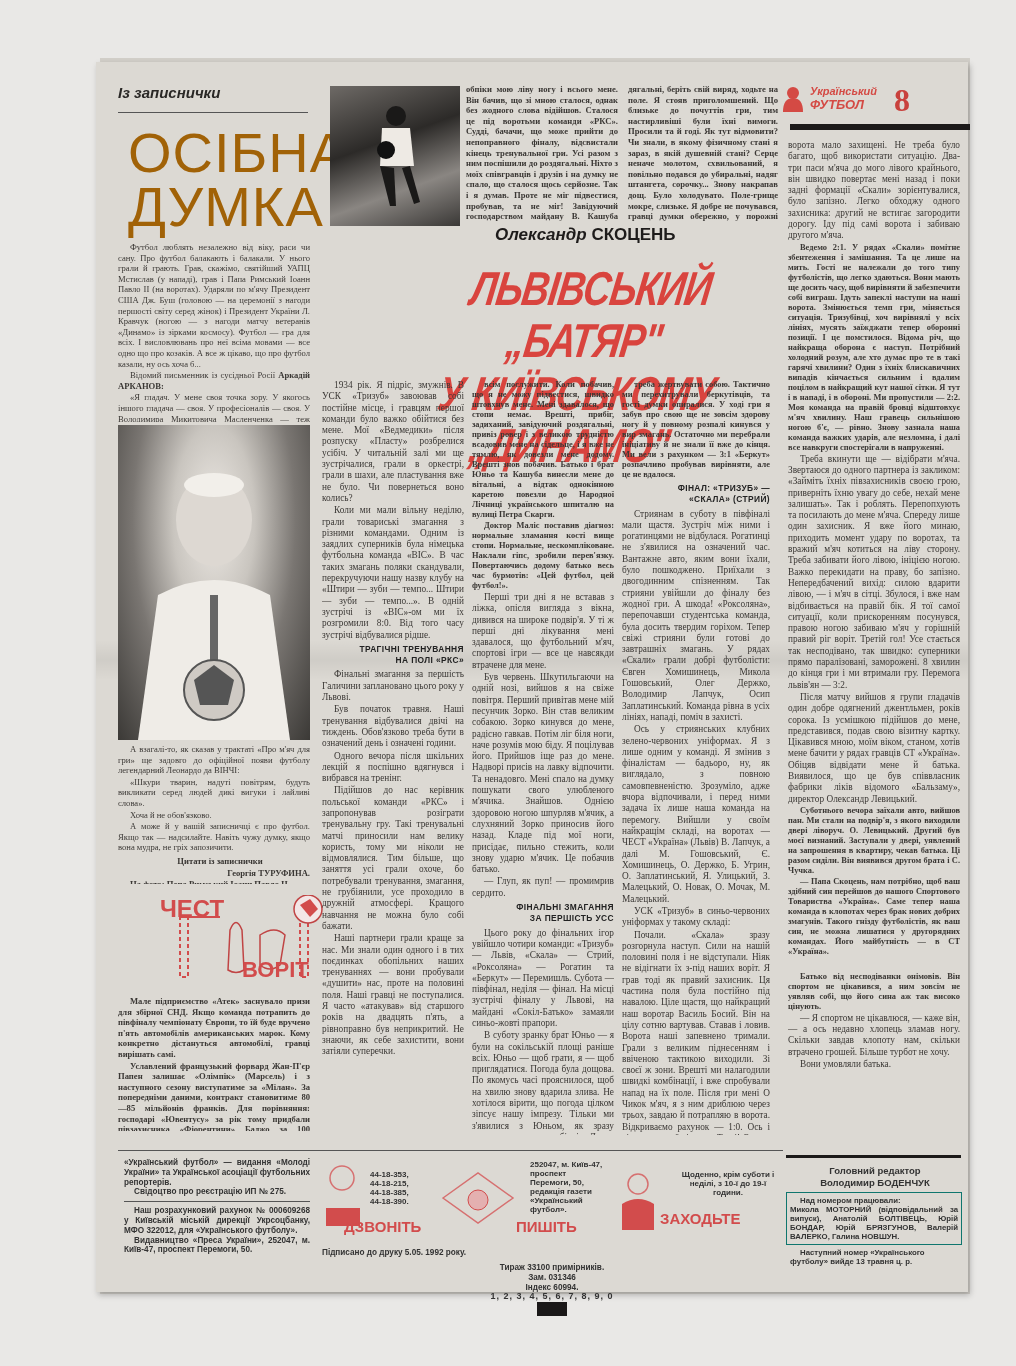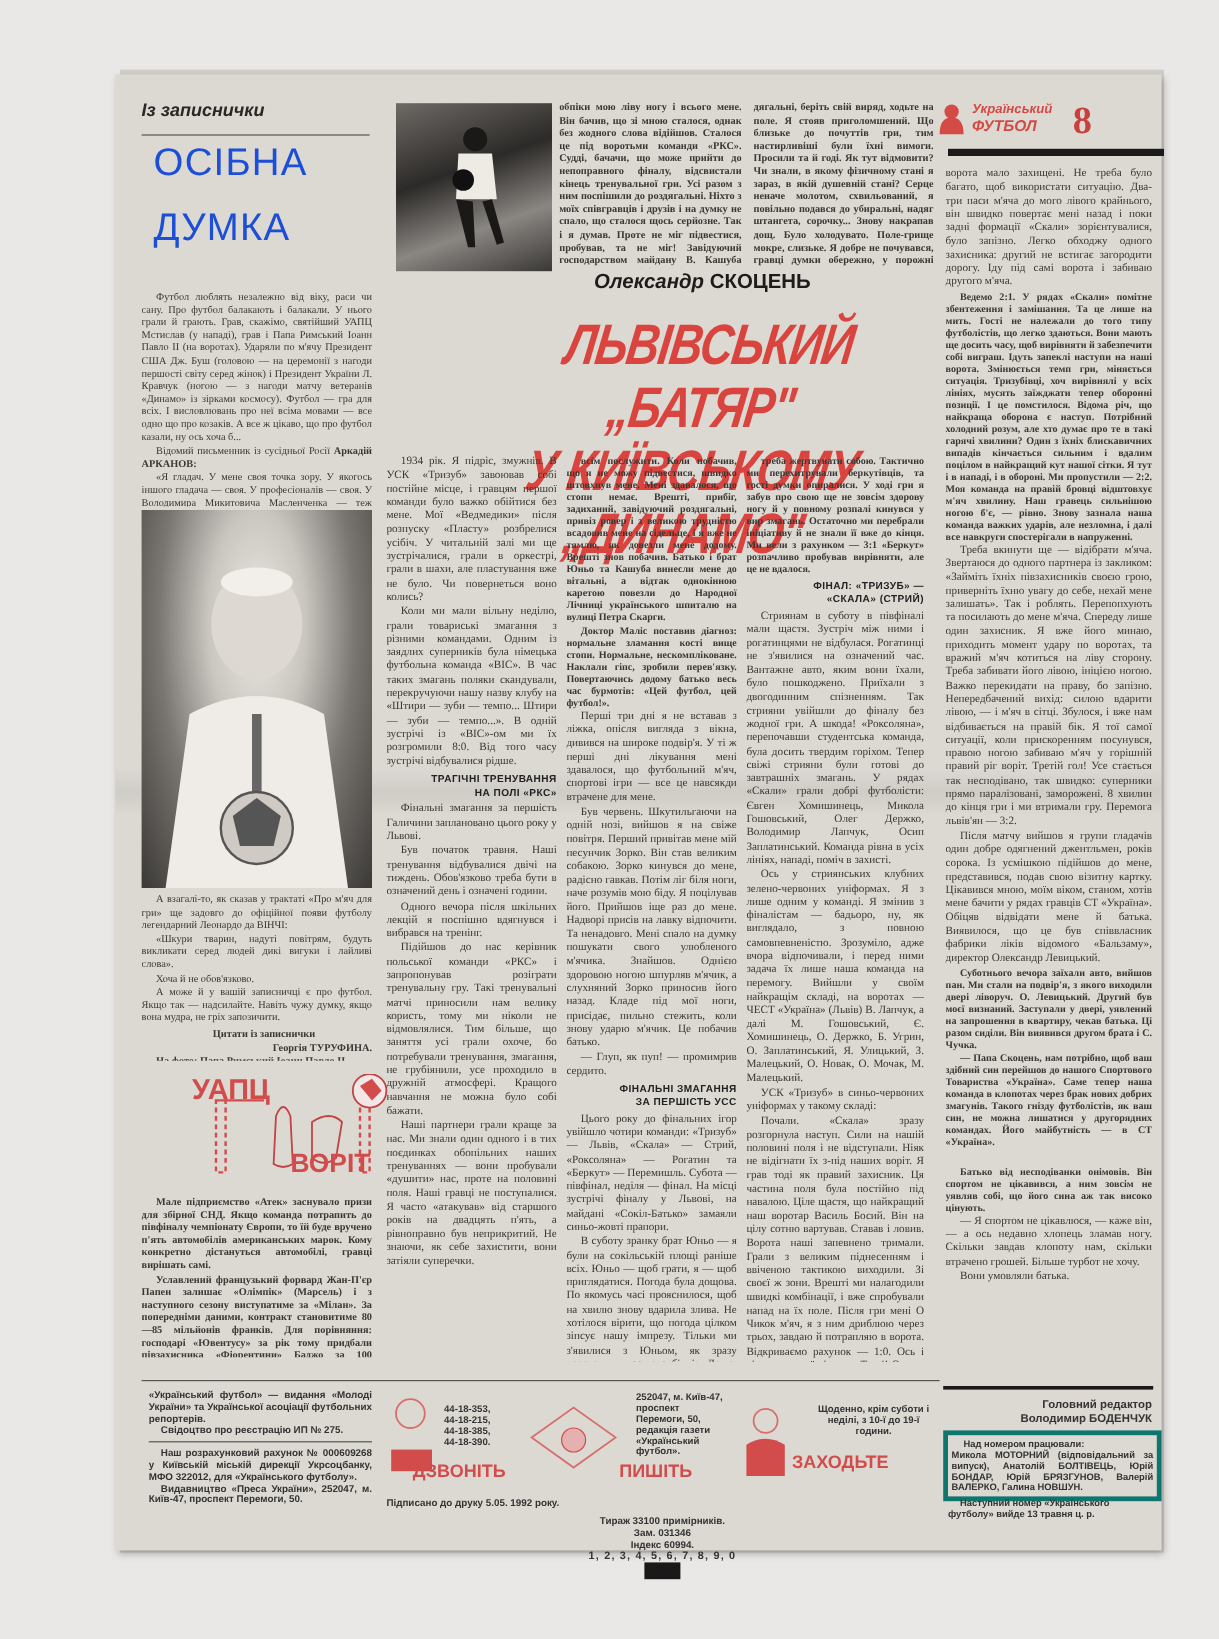--- a/index.html
+++ b/index.html
@@ -6,32 +6,32 @@
   body{width:1016px;height:1366px;background:#e9e8e6;position:relative;overflow:hidden;font-family:"Liberation Serif",serif;color:#2a2826;}
   .paper{position:absolute;left:96px;top:62px;width:872px;height:1230px;background:#dcd9d3;box-shadow:2px 3px 6px rgba(0,0,0,.25);}
   .paper-back{position:absolute;left:100px;top:58px;width:870px;height:1236px;background:#d2cfc9;}
   .fold{position:absolute;left:96px;top:640px;width:872px;height:40px;background:linear-gradient(to bottom,rgba(0,0,0,0),rgba(0,0,0,.06),rgba(0,0,0,0));}
   .abs{position:absolute;}
   .col{position:absolute;font-size:8.6px;line-height:10.6px;text-align:justify;color:#3a3734;overflow:hidden;}
   .col p{margin:0 0 1px 0;text-indent:12px;}
   .bold{font-weight:bold;}
   .rubric{left:118px;top:84px;font-family:"Liberation Sans",sans-serif;font-style:italic;font-weight:bold;font-size:15px;color:#2a2826;}
   .rubric-line{left:118px;top:112px;width:190px;height:1px;background:#555;}
-  .big-title{left:128px;top:108px;font-family:"Liberation Sans",sans-serif;font-size:32px;line-height:54px;letter-spacing:1px;color:#1d4ed8;}
+  .big-title{left:128px;top:126px;font-family:"Liberation Sans",sans-serif;font-size:56px;line-height:54px;letter-spacing:1px;color:#a16207;}
   .photo{background:linear-gradient(160deg,#6e6a66 0%,#2c2a28 40%,#8a8682 70%,#3a3836 100%);}
   .photo-pope{background:radial-gradient(ellipse at 50% 30%,#eeeae5 0%,#c9c5bf 30%,#7a7672 60%,#3b3936 100%);}
   .author{left:495px;top:225px;font-family:"Liberation Sans",sans-serif;font-style:italic;font-size:17px;font-weight:bold;color:#1e1c1b;}
   .author b{font-style:normal;}
   .headline{left:400px;top:262px;width:390px;font-family:"Liberation Sans",sans-serif;font-weight:900;font-style:italic;font-size:38px;line-height:42px;color:#d9443e;transform:skew(-8deg) scaleY(1.25);transform-origin:left top;letter-spacing:-1px;text-align:center;}
   .subhead{font-family:"Liberation Sans",sans-serif;font-weight:bold;font-size:8.4px;text-align:right;letter-spacing:.4px;margin:3px 0;color:#222;}
   .logo{left:780px;top:84px;display:flex;align-items:center;gap:4px;}
   .logo-text{font-family:"Liberation Sans",sans-serif;font-style:italic;font-weight:bold;color:#d44a44;font-size:13px;line-height:13px;}
   .page-num{left:894px;top:82px;font-family:"Liberation Serif",serif;font-weight:bold;font-size:32px;color:#c9413c;}
   .black-bar{left:790px;top:124px;width:180px;height:6px;background:#1c1a19;}
-  .box{position:absolute;border:4px solid #0f766e;}
+  .box{position:absolute;border:1px solid #0f766e;}
   .footer-text{font-size:8.2px;line-height:9.8px;color:#333;font-family:"Liberation Sans",sans-serif;font-weight:bold;}
   .pink{color:#d24c4c;font-family:"Liberation Sans",sans-serif;font-weight:bold;}
   .digits{font-size:9px;letter-spacing:1px;}
   .black-rect{display:inline-block;width:30px;height:14px;background:#1a1818;vertical-align:middle;}
 </style>
 </head>
 <body>
 
 <div class="paper-back"></div>
 <div class="paper"></div>
@@ -66,21 +66,21 @@
   <p>А взагалі-то, як сказав у трактаті «Про м'яч для гри» ще задовго до офіційної появи футболу легендарний Леонардо да ВІНЧІ:</p>
   <p>«Шкури тварин, надуті повітрям, будуть викликати серед людей дикі вигуки і лайливі слова».</p>
   <p>Хоча й не обов'язково.</p>
   <p>А може й у вашій записничці є про футбол. Якщо так — надсилайте. Навіть чужу думку, якщо вона мудра, не гріх запозичити.</p>
   <p class="bold" style="text-align:center;margin-top:3px;">Цитати із записнички</p>
   <p class="bold" style="text-align:right;">Георгія ТУРУФИНА.</p>
   <p class="bold">На фото: Папа Римський Іоанн Павло II.</p>
 </div>
 
 <div class="abs" style="left:160px;top:895px;width:160px;height:90px;">
-  <div class="pink" style="position:absolute;left:0;top:0;font-size:24px;">УАПЦ</div>
+  <div class="pink" style="position:absolute;left:0;top:0;font-size:24px;">ЧЕСТ</div>
   <svg style="position:absolute;left:0;top:0;" width="170" height="90">
     <rect x="20" y="22" width="8" height="60" fill="none" stroke="#d24c4c" stroke-width="2" stroke-dasharray="4 3"></rect>
     <rect x="140" y="22" width="8" height="60" fill="none" stroke="#d24c4c" stroke-width="2" stroke-dasharray="4 3"></rect>
     <path d="M24 22 L60 22" stroke="#d24c4c" stroke-width="2"></path>
     <path d="M70 35 Q76 20 82 35 L84 75 Q76 80 68 75 Z" fill="none" stroke="#c04444" stroke-width="1.5"></path>
     <path d="M100 40 Q115 30 125 40 L120 70 Q110 78 100 70 Z" fill="none" stroke="#c04444" stroke-width="1.5"></path>
     <circle cx="148" cy="14" r="14" fill="#f3e6e6" stroke="#c04444" stroke-width="1.5"></circle>
     <path d="M140 10 L150 4 L158 14 L150 22 Z" fill="#d24c4c"></path>
   </svg>
   <div class="pink" style="position:absolute;left:82px;top:62px;font-size:22px;">ВОРІТ</div>
@@ -232,21 +232,21 @@
 </div>
 <div class="abs footer-text" style="left:322px;top:1263px;width:460px;display:flex;align-items:center;flex-direction:column;">
   <span>Тираж 33100 примірників.</span>
   <span>Зам. 031346</span>
   <span>Індекс 60994.</span>
   <span class="digits">1, 2, 3, 4, 5, 6, 7, 8, 9, 0</span>
   <span class="black-rect"></span>
 </div>
 
 <div class="abs" style="left:786px;top:1155px;width:175px;height:3px;background:#1c1a19;"></div>
-<div class="abs footer-text" style="left:790px;top:1165px;width:170px;text-align:right;font-size:9.5px;line-height:12px;">
+<div class="abs footer-text" style="left:790px;top:1165px;width:170px;text-align:center;font-size:9.5px;line-height:12px;">
   <div>Головний редактор</div>
   <div>Володимир БОДЕНЧУК</div>
 </div>
 <div class="box footer-text" style="left:786px;top:1192px;width:168px;padding:3px;font-size:7.8px;line-height:9px;">
   <div style="text-indent:10px">Над номером працювали:</div>
   <div style="text-align:justify">Микола МОТОРНИЙ (відповідальний за випуск), Анатолій БОЛТІВЕЦЬ, Юрій БОНДАР, Юрій БРЯЗГУНОВ, Валерій ВАЛЕРКО, Галина НОВШУН.</div>
 </div>
 <div class="abs footer-text" style="left:790px;top:1248px;width:170px;font-size:7.8px;line-height:9px;text-indent:10px;">Наступний номер «Українського футболу» вийде 13 травня ц. р.</div>
 
 </body></html>

